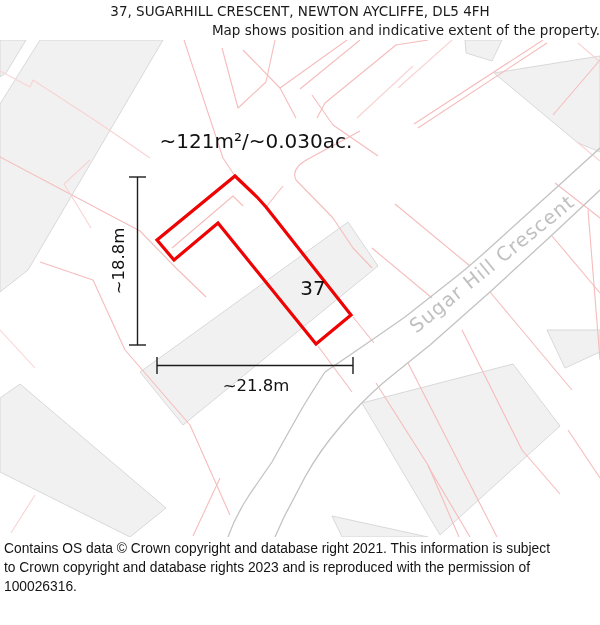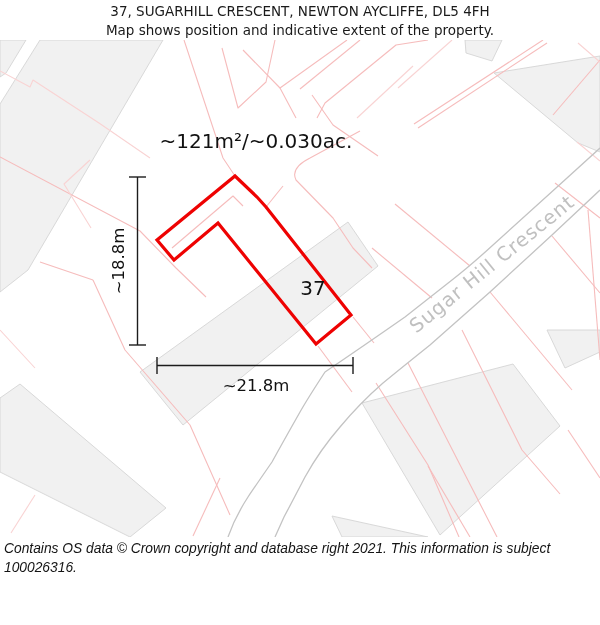--- a/index.html
+++ b/index.html
@@ -9,41 +9,41 @@
     -webkit-font-smoothing:antialiased;
   }
   #page{width:600px;height:625px;position:relative;}
   
   #header{
     height:40px;padding-top:2px;box-sizing:border-box;
     text-align:center;color:#1a1a1a;
     font-family:"DejaVu Sans","Liberation Sans",sans-serif;
   }
   #header .h-line1{font-size:13.5px;line-height:19px;white-space:nowrap;}
-  #header .h-line2{font-size:13.5px;line-height:18px;white-space:nowrap;}
+  #header .h-line2{font-size:13.5px;line-height:18px;white-space:nowrap;text-align:right;}
   
   #map-wrap{width:600px;height:497px;position:relative;background:#ffffff;}
   svg{display:block;}
   .bld{fill:var(--building-fill);stroke:var(--building-stroke);stroke-width:0.9;}
   .rd{fill:none;stroke:var(--road-line);stroke-width:1.3;stroke-linejoin:round;}
   .pk{fill:none;stroke:var(--parcel-line);stroke-width:1.1;stroke-linejoin:round;}
   .pk2{fill:none;stroke:var(--parcel-soft);stroke-width:1.1;stroke-linejoin:round;}
   .outline{fill:none;stroke:var(--outline);stroke-width:3.2;stroke-linejoin:miter;}
   .dim{stroke:var(--dim);stroke-width:1.4;}
   .maptext{font-family:"DejaVu Sans","Liberation Sans",sans-serif;fill:#111111;}
   .area-label{font-size:20px;}
   .plot-num{font-size:20px;}
   .dim-label{font-size:16.5px;}
   .street{font-size:19.5px;fill:var(--street-text);letter-spacing:1px;}
   
   #footer{
     padding:2px 4px 0 4px;color:#141414;
     font-size:13.8px;line-height:19.2px;
   }
-  #footer div{white-space:nowrap;font-style:italic;}
+  #footer div{white-space:nowrap;}
 </style>
 </head>
 <body>
 
 <div id="page">
 
   <div id="header">
     <div class="h-line1">37, SUGARHILL CRESCENT, NEWTON AYCLIFFE, DL5 4FH</div>
     <div class="h-line2">Map shows position and indicative extent of the property.</div>
   </div>
@@ -128,16 +128,17 @@
         <text class="maptext dim-label" text-anchor="middle" dominant-baseline="central" x="256" y="385.5">~21.8m</text>
       </g>
 
       <text class="maptext area-label" text-anchor="middle" dominant-baseline="central" x="256" y="141">~121m²/~0.030ac.</text>
       <text class="maptext plot-num" text-anchor="middle" dominant-baseline="central" x="313" y="288">37</text>
     </svg>
   </div>
 
   <div id="footer">
     <div>Contains OS data © Crown copyright and database right 2021. This information is subject</div>
+    <div>to Crown copyright and database rights 2023 and is reproduced with the permission of</div>
     <div>100026316.</div>
   </div>
 
 </div>
 
 </body></html>

